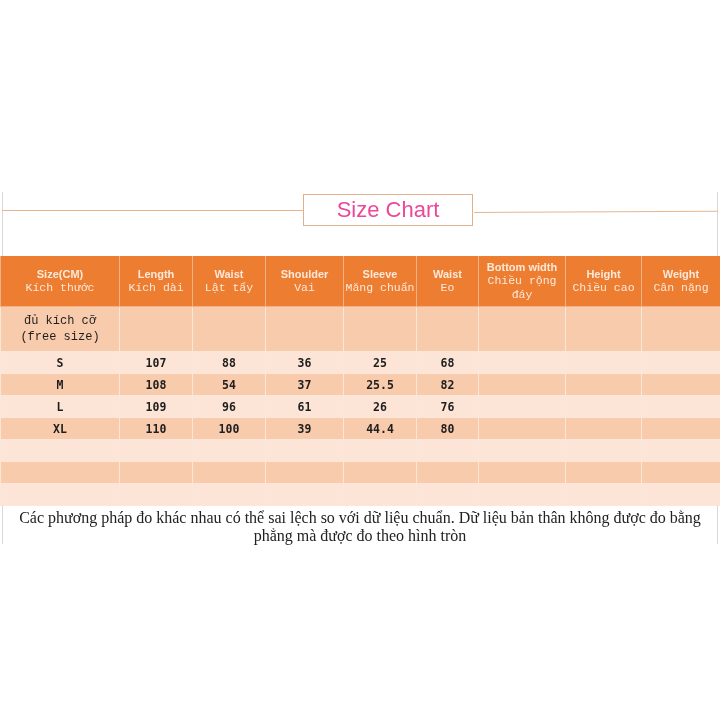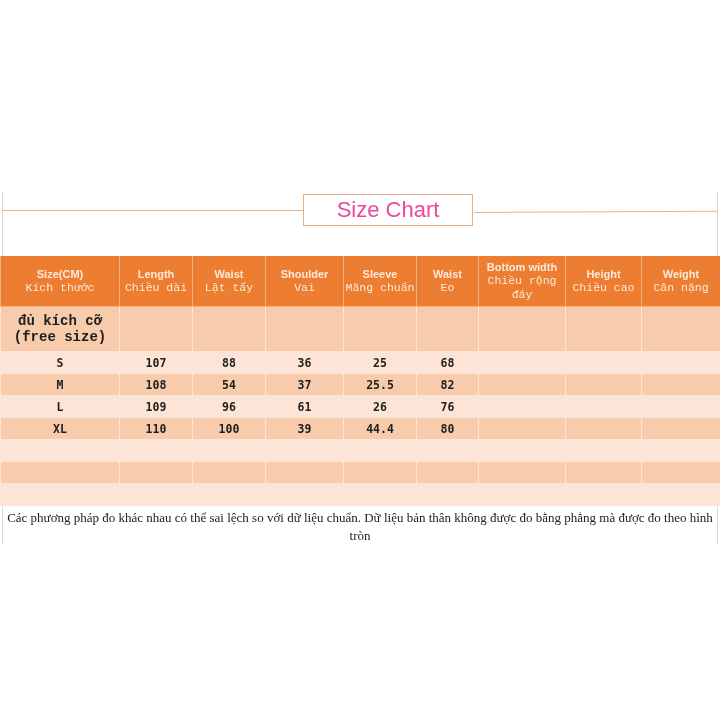--- a/index.html
+++ b/index.html
@@ -104,33 +104,33 @@
       font-weight: bold;
       font-size: 11.5px;
       color: #1e1e1e;
       height: 21px;
     }
     tr.row-dark td { background: #f8cbad; }
     tr.row-light td { background: #fce4d6; }
     tr.row-free td { height: 44px; background: #f8cbad; }
     .free-label {
       font-family: "Liberation Mono", monospace;
-      font-weight: bold;
-      font-size: 14px;
+      font-weight: normal;
+      font-size: 12px;
       line-height: 16px;
       display: block;
     }
     .footer-note {
       position: absolute;
       left: 6px;
       top: 509px;
       width: 708px;
       text-align: center;
       font-family: "Liberation Serif", serif;
-      font-size: 13px;
+      font-size: 16px;
       line-height: 18px;
       color: #222222;
     }
   </style>
 </head>
 <body>
 
 <div class="page">
   <div class="frame-left"></div>
   <div class="frame-right"></div>
@@ -151,21 +151,21 @@
       <col style="width:79px">
     </colgroup>
     <thead>
       <tr>
         <th>
             <span class="th-en">Size(CM)</span>
             <span class="th-vi">Kích thước</span>
           </th>
         <th>
             <span class="th-en">Length</span>
-            <span class="th-vi">Chiều dài</span>
+            <span class="th-vi">Kích dài</span>
           </th>
         <th>
             <span class="th-en">Waist</span>
             <span class="th-vi">Lật tẩy</span>
           </th>
         <th>
             <span class="th-en">Shoulder</span>
             <span class="th-vi">Vai</span>
           </th>
         <th>

